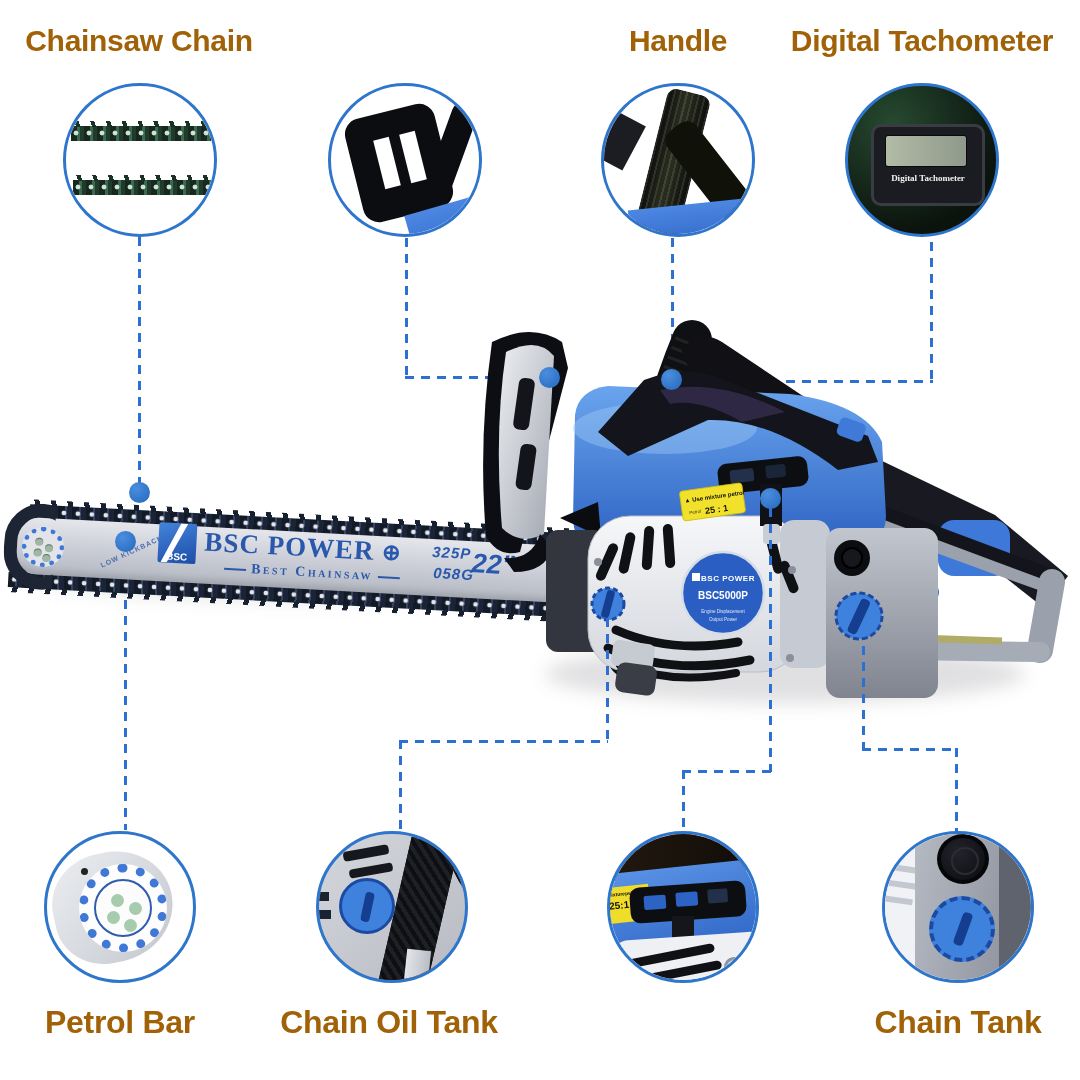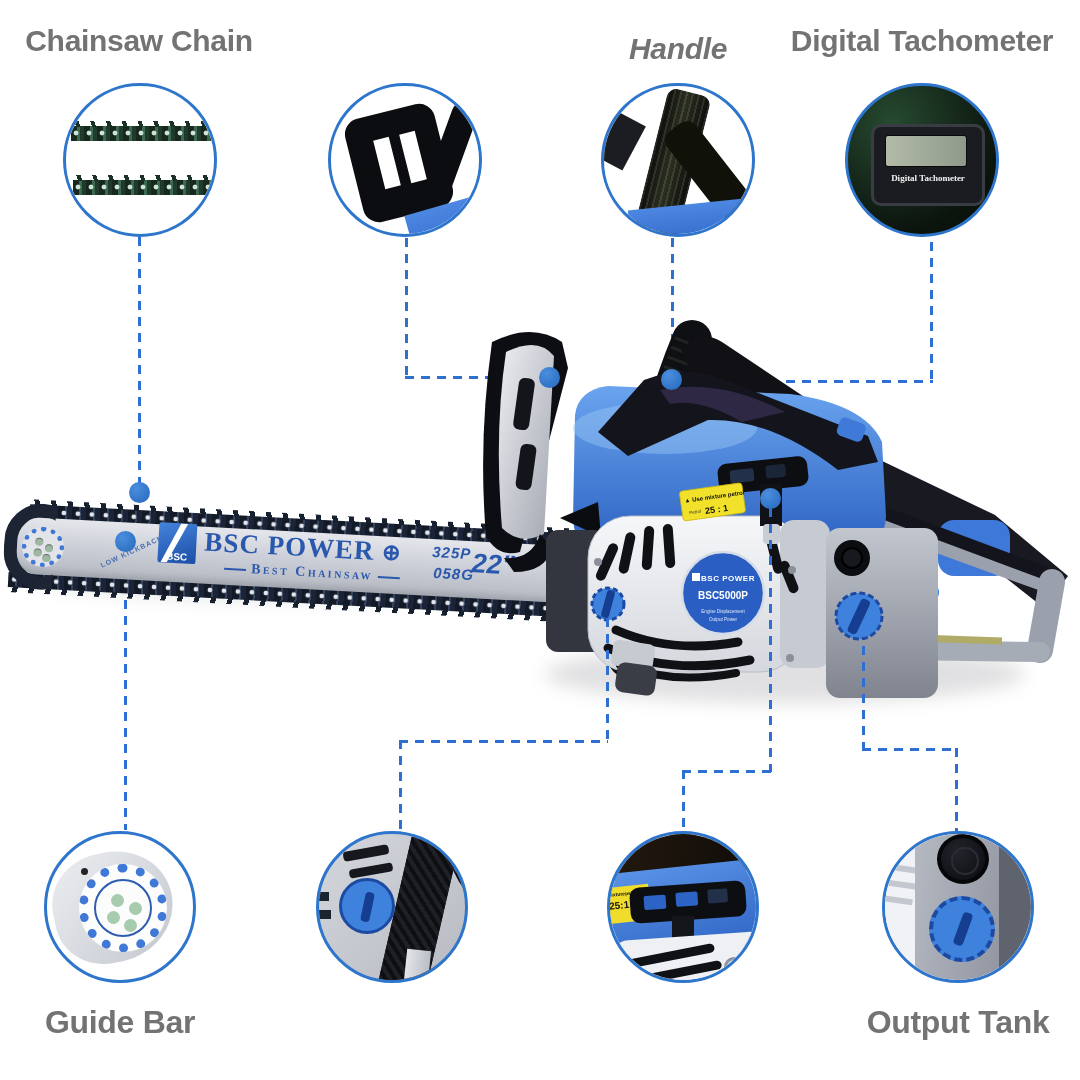--- a/index.html
+++ b/index.html
@@ -1,21 +1,21 @@
 <!DOCTYPE html>
 <html><head>
 <meta charset="utf-8">
 <style>
   html,body{margin:0;padding:0;background:#fff;}
   .canvas{position:relative;width:1080px;height:1080px;background:#fff;overflow:hidden;
           font-family:"Liberation Sans",sans-serif;}
   .a{position:absolute;}
   
   .lbl{position:absolute;transform:translateX(-50%);font-weight:700;font-size:30px;
-       color:#737373;white-space:nowrap;letter-spacing:-0.3px;text-align:center;}
+       color:#a16207;white-space:nowrap;letter-spacing:-0.3px;text-align:center;}
   
   .cc{position:absolute;border-radius:50%;border:3px solid #2e75cc;background:#fff;
       overflow:hidden;box-sizing:border-box;}
   
   .vl{position:absolute;width:3px;
       background-image:repeating-linear-gradient(180deg,#2d6fd2 0 9px,transparent 9px 16px);}
   .hl{position:absolute;height:3px;
       background-image:repeating-linear-gradient(90deg,#2d6fd2 0 9px,transparent 9px 16px);}
   .dot{position:absolute;width:21px;height:21px;border-radius:50%;
        background:radial-gradient(circle at 35% 30%,#4b8ede,#2468bd);}
@@ -217,21 +217,21 @@
   <div class="hl" style="left:862px;top:748px;width:96px;"></div>
   <div class="vl" style="left:955px;top:748px;height:84px;"></div>
 
   <div class="dot" style="left:129px;top:482px;"></div>
   <div class="dot" style="left:115px;top:531px;"></div>
   <div class="dot" style="left:539px;top:367px;"></div>
   <div class="dot" style="left:661px;top:369px;"></div>
   <div class="dot" style="left:760px;top:488px;"></div>
 
   <div class="lbl" style="left:139px;top:24px;">Chainsaw Chain</div>
-  <div class="lbl" style="left:678px;top:32px;font-style:italic;">Handle</div>
+  <div class="lbl" style="left:678px;top:24px;">Handle</div>
   <div class="lbl" style="left:922px;top:24px;">Digital Tachometer</div>
 
   <div class="cc" style="left:63px;top:83px;width:154px;height:154px;">
     <div class="ch-strip" style="left:5px;top:40px;width:140px;"></div>
     <div class="ch-strip" style="left:7px;top:94px;width:138px;"></div>
   </div>
 
   <div class="cc" style="left:328px;top:83px;width:154px;height:154px;">
     <div class="bk-part" style="left:22px;top:24px;width:92px;height:106px;background:#0c0d11;border-radius:16px;transform:rotate(-14deg);"></div>
     <div class="bk-part" style="left:48px;top:52px;width:16px;height:50px;background:#fff;transform:rotate(-14deg);"></div>
@@ -313,16 +313,17 @@
     <div class="pt-part" style="left:30px;top:0px;width:100px;height:152px;background:linear-gradient(100deg,#b5b9c2,#8d919c);border-radius:10px;"></div>
     <div class="pt-part" style="left:114px;top:0px;width:34px;height:152px;background:#5f636e;"></div>
     <div class="pt-part" style="left:52px;top:0px;width:52px;height:50px;border-radius:50%;background:radial-gradient(circle at 40% 35%,#23242b,#0a0b0f);border:4px solid #050607;box-sizing:border-box;">
       <span class="a" style="left:10px;top:9px;width:24px;height:24px;border-radius:50%;border:2px solid #2c2d34;"></span>
     </div>
     <div class="pt-part" style="left:44px;top:62px;width:66px;height:66px;border-radius:50%;background:#3f82de;border:4px dashed #1c4aa2;box-sizing:border-box;">
       <span class="a" style="left:25px;top:12px;width:10px;height:34px;background:#153e90;border-radius:4px;transform:rotate(20deg);"></span>
     </div>
   </div>
 
-  <div class="lbl" style="left:120px;top:1004px;font-size:32px;">Guide Bar</div>
-  <div class="lbl" style="left:958px;top:1004px;font-size:32px;">Output Tank</div>
+  <div class="lbl" style="left:120px;top:1004px;font-size:32px;">Petrol Bar</div>
+  <div class="lbl" style="left:389px;top:1004px;font-size:32px;">Chain Oil Tank</div>
+  <div class="lbl" style="left:958px;top:1004px;font-size:32px;">Chain Tank</div>
 
 </div>
 
 </body></html>

